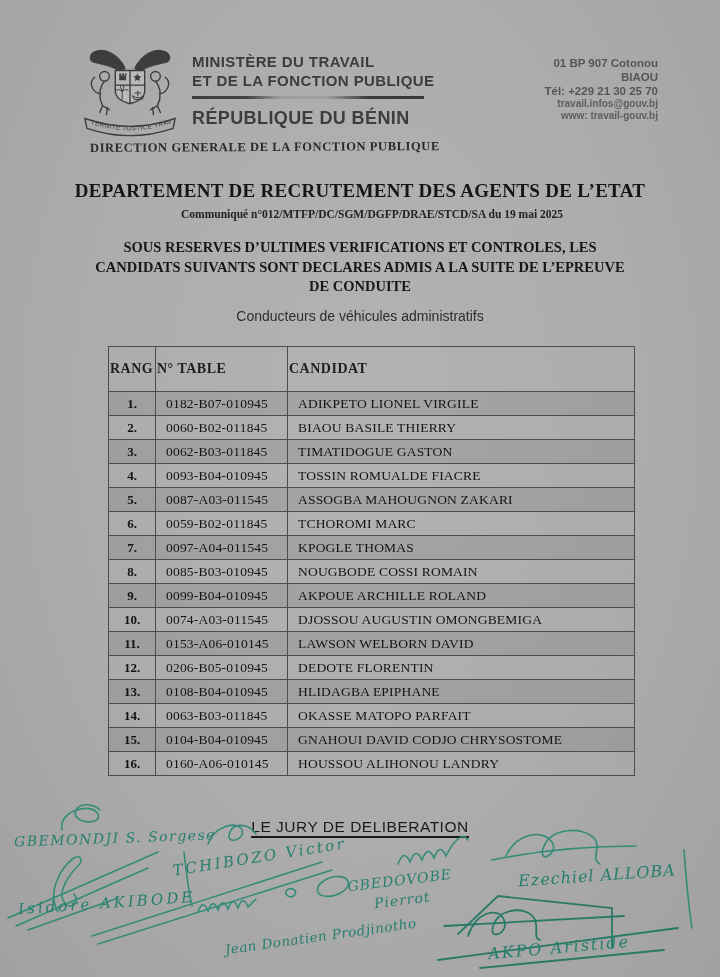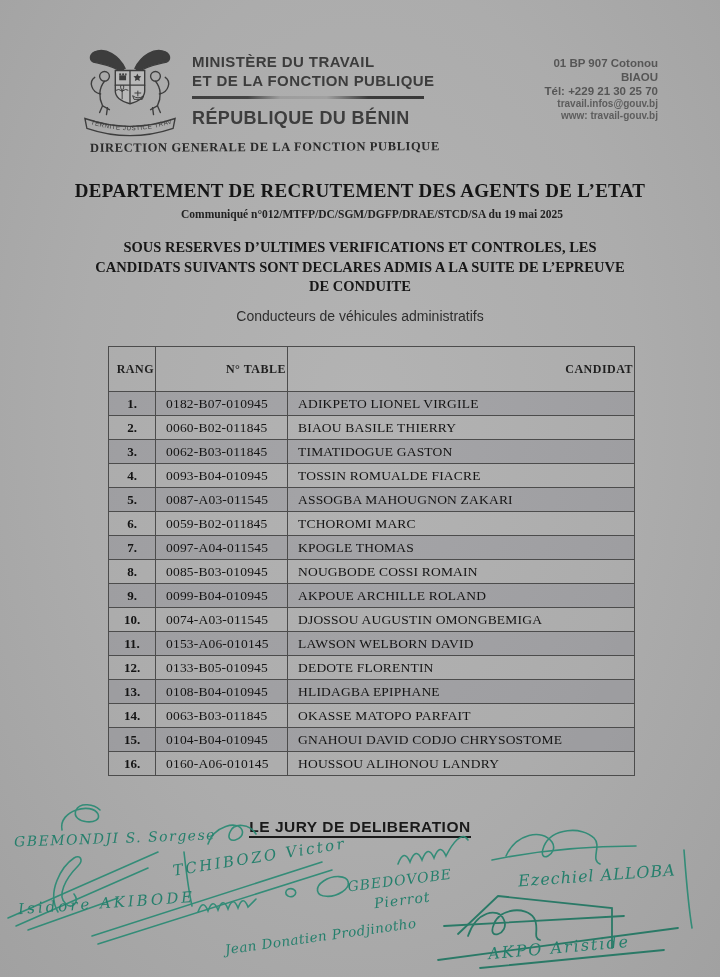--- a/index.html
+++ b/index.html
@@ -60,33 +60,33 @@
   
   .cand-table{
     position:absolute;top:346px;left:108px;width:526px;
     border-collapse:collapse;table-layout:fixed;
   }
   .cand-table th,.cand-table td{border:1px solid #4c4c4c;}
   .cand-table col.c-rang{width:47px;}
   .cand-table col.c-table{width:132px;}
   .cand-table col.c-cand{width:347px;}
   .cand-table th{
-    height:42px;font-size:12px;font-weight:bold;letter-spacing:.5px;
-    text-align:right;color:#1f1f1f;
+    height:42px;font-size:14px;font-weight:bold;letter-spacing:.5px;
+    text-align:left;color:#1f1f1f;
   }
   .cand-table td{height:23px;font-size:13.5px;color:#141414;padding:0 2px;}
   .cand-table td:first-child{text-align:center;font-weight:bold;font-size:13px;}
   .cand-table td:nth-child(2){padding-left:10px;letter-spacing:.2px;}
   .cand-table td:nth-child(3){padding-left:10px;letter-spacing:.2px;}
   .cand-table tr.shaded td{background:rgba(72,72,92,.13);}
   
   .jury-section{position:absolute;top:800px;left:0;width:720px;height:177px;}
   .jury-title{
     position:absolute;top:18px;left:0;width:720px;text-align:center;
-    font-family:"Liberation Sans", sans-serif;font-weight:bold;font-size:15.5px;
+    font-family:"Liberation Sans", sans-serif;font-weight:normal;font-size:15.5px;
     color:#1a1a1a;letter-spacing:.5px;
   }
   .jury-title span{border-bottom:2px solid #1a1a1a;padding-bottom:1px;}
   .sig-svg{position:absolute;inset:0;}
   .sig-name{
     position:absolute;font-family:"DejaVu Serif", serif;font-style:italic;
     color:#257f6c;white-space:nowrap;
   }
   .sig-gbemondji{left:14px;top:30px;font-size:14px;letter-spacing:1.5px;transform:rotate(-2deg);}
   .sig-akibode{left:18px;top:94px;font-size:15px;letter-spacing:3px;transform:rotate(-4deg);}
@@ -231,21 +231,21 @@
           <td>0074-A03-011545</td>
           <td>DJOSSOU AUGUSTIN OMONGBEMIGA</td>
         </tr>
         <tr class="shaded">
           <td>11.</td>
           <td>0153-A06-010145</td>
           <td>LAWSON WELBORN DAVID</td>
         </tr>
         <tr>
           <td>12.</td>
-          <td>0133-B05-010945</td>
+          <td>0206-B05-010945</td>
           <td>DEDOTE FLORENTIN</td>
         </tr>
         <tr class="shaded">
           <td>13.</td>
           <td>0108-B04-010945</td>
           <td>HLIDAGBA EPIPHANE</td>
         </tr>
         <tr>
           <td>14.</td>
           <td>0063-B03-011845</td>

